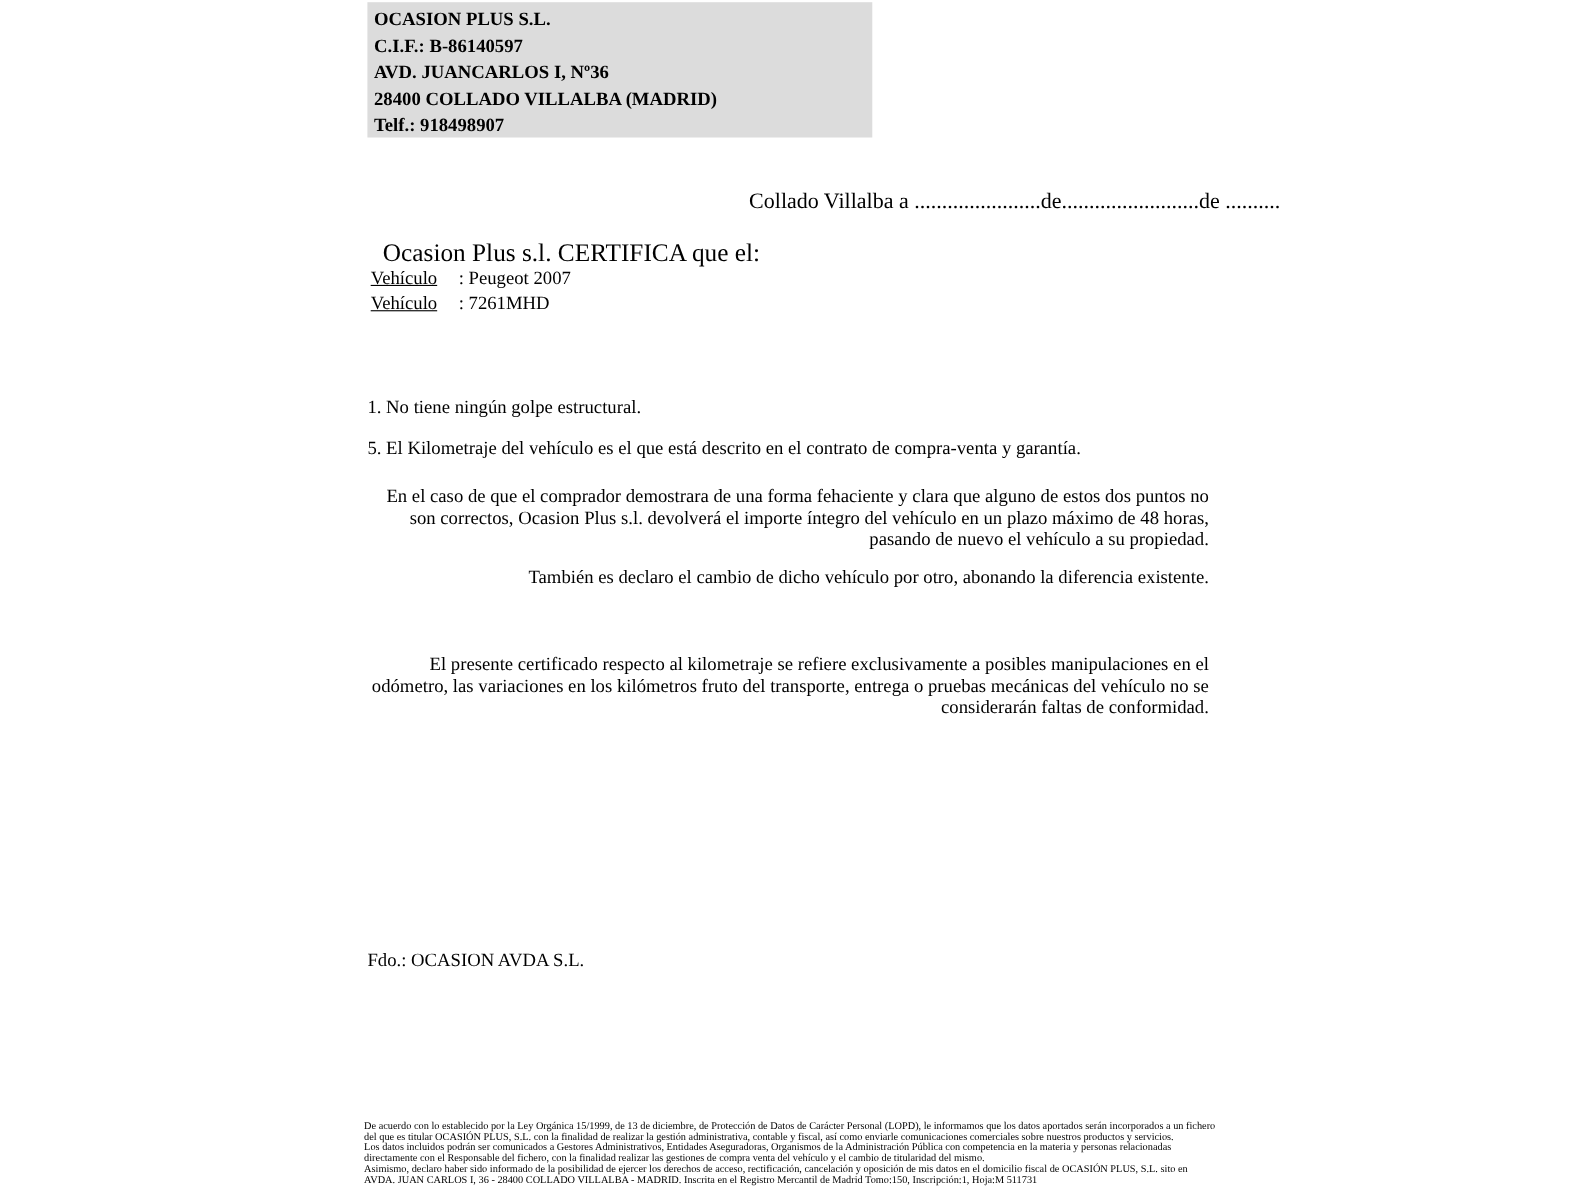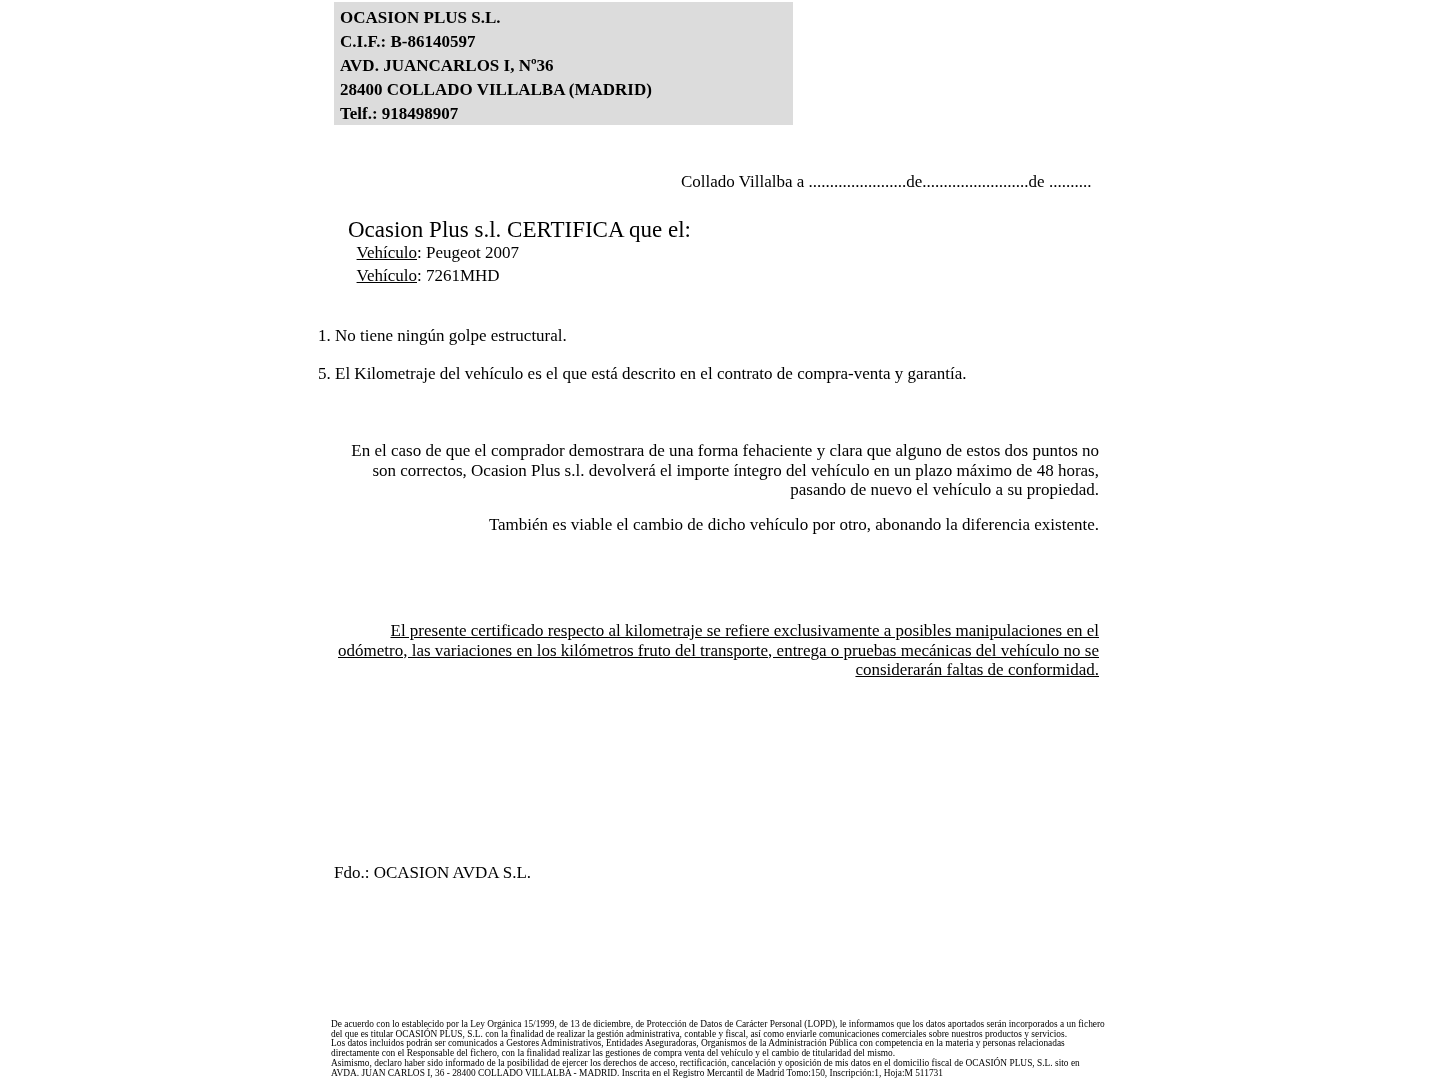--- a/index.html
+++ b/index.html
@@ -25,65 +25,65 @@
   .header-box div {
     font-weight: bold;
     font-size: 17px;
     line-height: 24px;
     white-space: nowrap;
   }
   .date-line {
     position: absolute;
     left: 681px;
     top: 172px;
-    font-size: 17px;
+    font-size: 20px;
     white-space: nowrap;
   }
   .certify-line {
     position: absolute;
     left: 348px;
     top: 217px;
     font-size: 23px;
   }
   .field-row {
     position: absolute;
     left: 337px;
     display: flex;
     font-size: 17px;
     line-height: 23px;
-    text-align: right;
   }
   .field-row .label {
     text-decoration: underline;
     width: 80px;
     flex: 0 0 80px;
   }
   .row-vehicle { top: 241px; }
   .row-plate { top: 264px; }
   .point {
     position: absolute;
-    left: 318px;
+    left: 334px;
     width: 790px;
     font-size: 17px;
     line-height: 19.5px;
+    margin-top: 34px;
   }
   .point-1 { top: 326px; }
   .point-2 { top: 364px; }
   .para {
     position: absolute;
     left: 334px;
     width: 765px;
     font-size: 17px;
     line-height: 19.5px;
     text-align: right;
   }
   .para-1 { top: 441px; }
   .para-2 { top: 515px; }
   .para-3 { top: 556px; }
-  .para-4 { top: 621px; text-decoration: underline; }
+  .para-4 { top: 594px; }
   .signature {
     position: absolute;
     left: 334px;
     top: 863px;
     font-size: 17px;
   }
   .legal {
     position: absolute;
     left: 331px;
     top: 1020px;
@@ -117,21 +117,21 @@
 
   <div class="field-row row-plate">
     <span class="label">Vehículo</span>
     <span class="value">: 7261MHD</span>
   </div>
 
   <div class="point point-1">1. No tiene ningún golpe estructural.</div>
   <div class="point point-2">5. El Kilometraje del vehículo es el que está descrito en el contrato de compra-venta y garantía.</div>
 
   <div class="para para-1">En el caso de que el comprador demostrara de una forma fehaciente y clara que alguno de estos dos puntos no son correctos, Ocasion Plus s.l. devolverá el importe íntegro del vehículo en un plazo máximo de 48 horas, pasando de nuevo el vehículo a su propiedad.</div>
-  <div class="para para-2">También es viable el cambio de dicho vehículo por otro, abonando la diferencia existente.</div>
+  <div class="para para-2">También es declaro el cambio de dicho vehículo por otro, abonando la diferencia existente.</div>
   <div class="para para-4">El presente certificado respecto al kilometraje se refiere exclusivamente a posibles manipulaciones en el odómetro, las variaciones en los kilómetros fruto del transporte, entrega o pruebas mecánicas del vehículo no se considerarán faltas de conformidad.</div>
 
   <div class="signature">Fdo.: OCASION AVDA S.L.</div>
 
   <div class="legal">
     <p>De acuerdo con lo establecido por la Ley Orgánica 15/1999, de 13 de diciembre, de Protección de Datos de Carácter Personal (LOPD), le informamos que los datos aportados serán incorporados a un fichero del que es titular OCASIÓN PLUS, S.L. con la finalidad de realizar la gestión administrativa, contable y fiscal, así como enviarle comunicaciones comerciales sobre nuestros productos y servicios.</p>
     <p>Los datos incluidos podrán ser comunicados a Gestores Administrativos, Entidades Aseguradoras, Organismos de la Administración Pública con competencia en la materia y personas relacionadas directamente con el Responsable del fichero, con la finalidad realizar las gestiones de compra venta del vehículo y el cambio de titularidad del mismo.</p>
     <p>Asimismo, declaro haber sido informado de la posibilidad de ejercer los derechos de acceso, rectificación, cancelación y oposición de mis datos en el domicilio fiscal de OCASIÓN PLUS, S.L. sito en AVDA. JUAN CARLOS I, 36 - 28400 COLLADO VILLALBA - MADRID. Inscrita en el Registro Mercantil de Madrid Tomo:150, Inscripción:1, Hoja:M 511731</p>
   </div>
 

